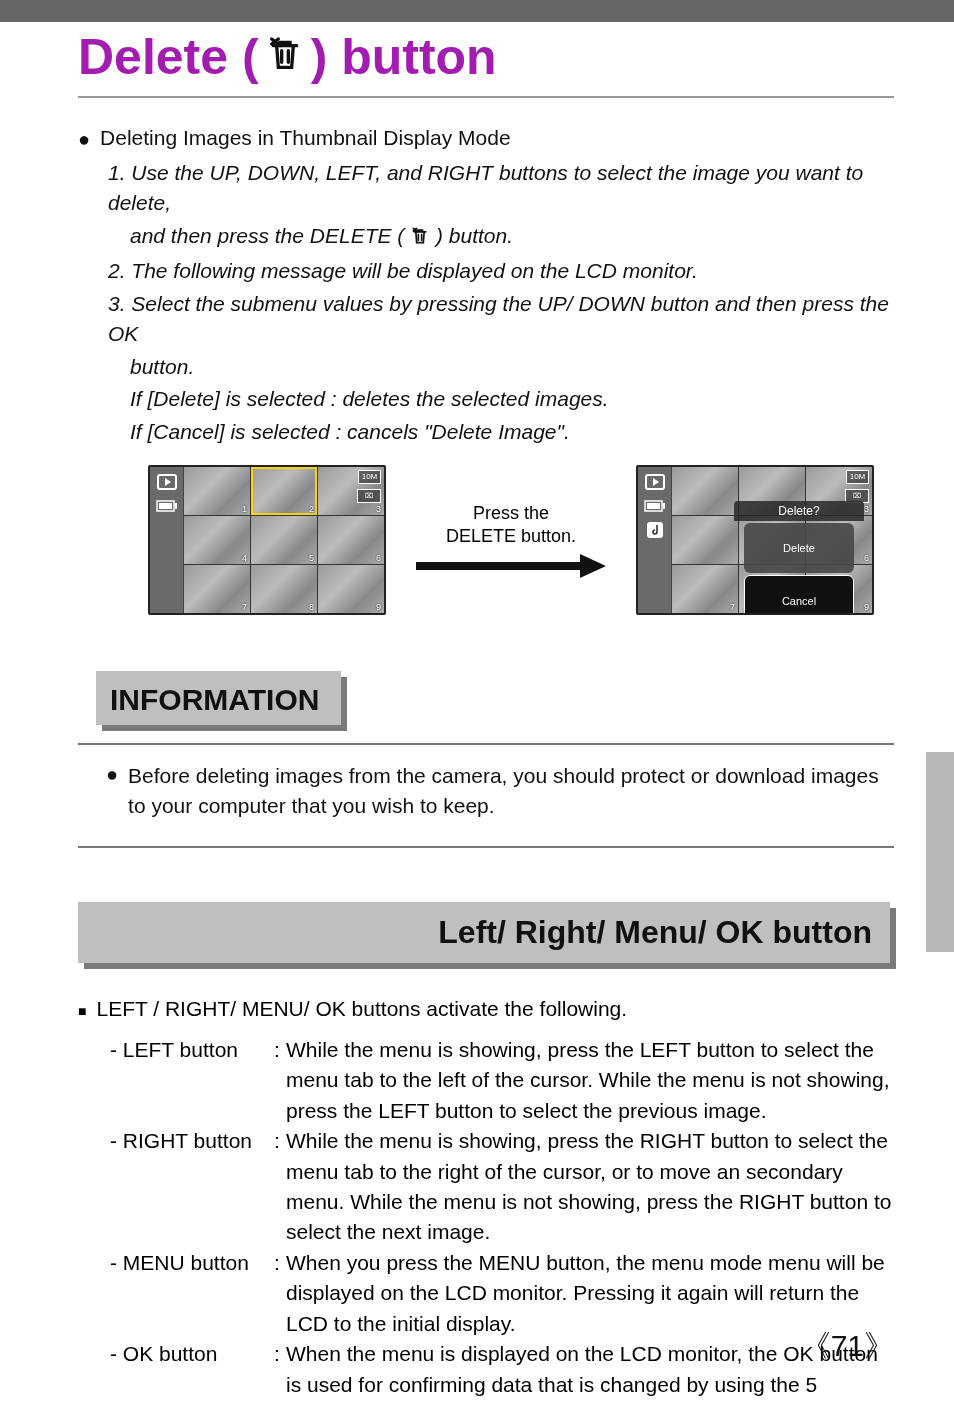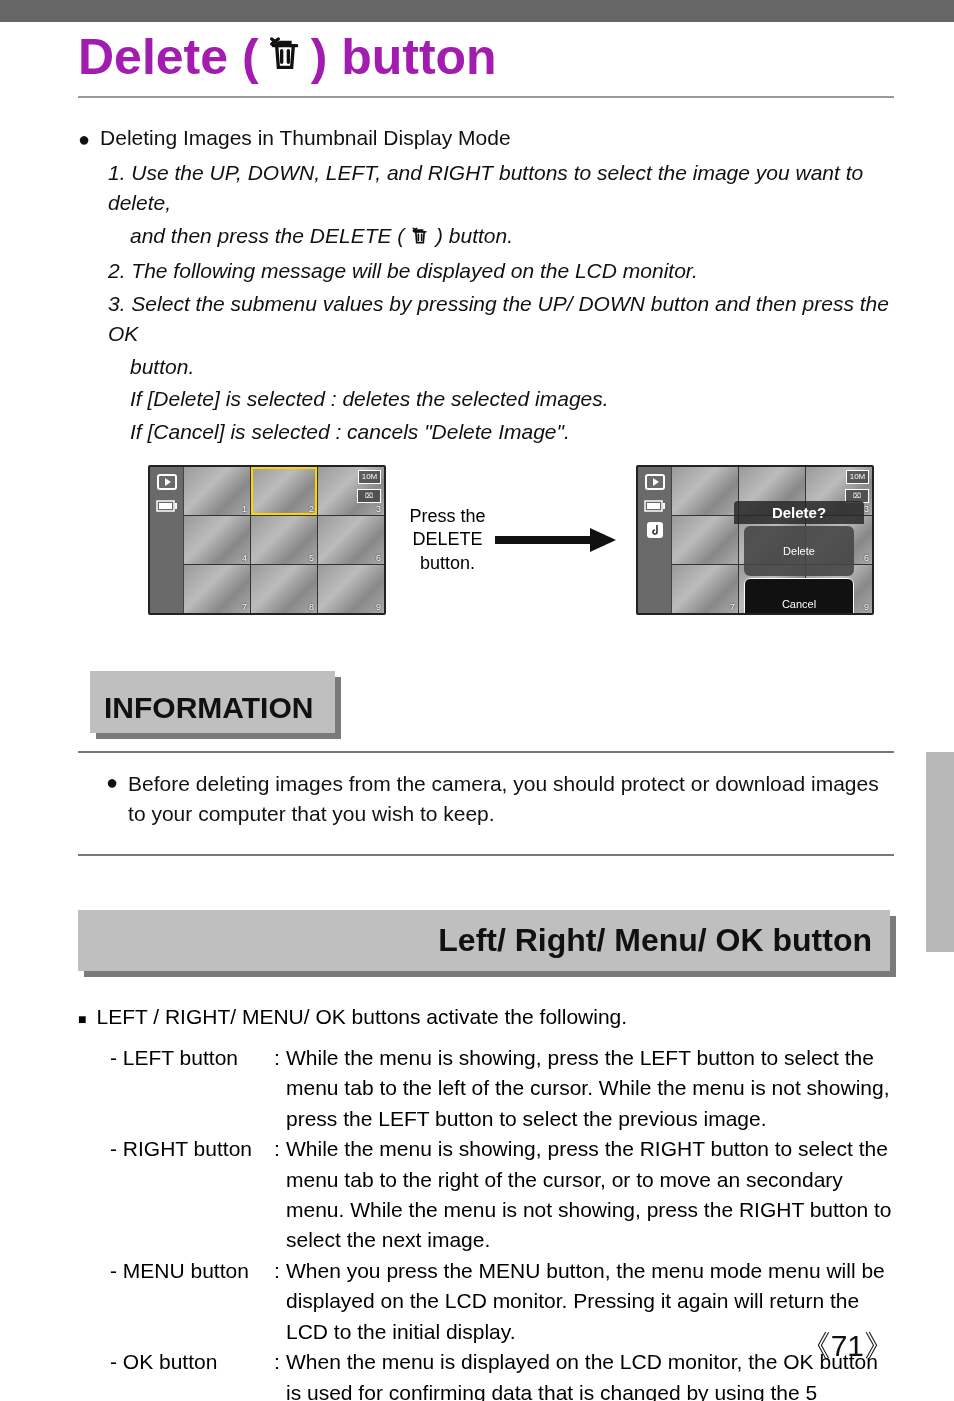--- a/index.html
+++ b/index.html
@@ -136,21 +136,21 @@
     width: 24px; height: 14px;
     border: 1px solid #fff;
     font-size: 7px; color: #fff;
     display:flex; align-items:center; justify-content:center;
     background: #333a;
   }
 
   .middle-col {
     flex: 0 0 auto;
     display: flex;
-    flex-direction: row;
+    flex-direction: column;
     align-items: center;
     gap: 6px;
     width: 210px;
   }
   .middle-text {
     font-size: 18px;
     text-align: center;
     line-height: 1.3;
   }
   .arrow {
@@ -178,25 +178,24 @@
     top: 34px;
     width: 130px;
     background: transparent;
     display: flex; flex-direction: column; gap: 2px;
     align-items: stretch;
     z-index: 5;
   }
   .dialog .dlg-title {
     color: #fff;
     background: rgba(40,40,40,0.85);
-    font-size: 15px;
+    font-size: 12px;
     text-align: center;
     padding: 3px 11px;
     border-radius: 4px 4px 0 0;
-    font-weight: bold;
   }
   .dialog .dlg-row {
     color: #fff;
     background: rgba(70,70,70,0.9);
     font-size: 11px;
     text-align: center;
     padding: 19px 0;
     margin: 0 10px;
     border-radius: 6px;
   }
@@ -217,23 +216,23 @@
   .info-wrap {
     margin-top: 56px;
     margin-left: 0;
   }
   .info-header {
     display: inline-block;
     background: #bfbfbf;
     color: #111;
     font-size: 30px;
     font-weight: bold;
-    padding: 20px 22px 8px 14px;
+    padding: 12px 22px 8px 14px;
     box-shadow: 6px 6px 0 #7a7a7a;
-    margin-left: 12px;
+    margin-left: 18px;
   }
   .info-box {
     margin-top: 18px;
     border-top: 2px solid #777;
     border-bottom: 2px solid #777;
     padding: 16px 10px 18px 28px;
     font-size: 21px;
     line-height: 1.45;
   }
   .info-box .bullet-row { font-size: 21px; }

